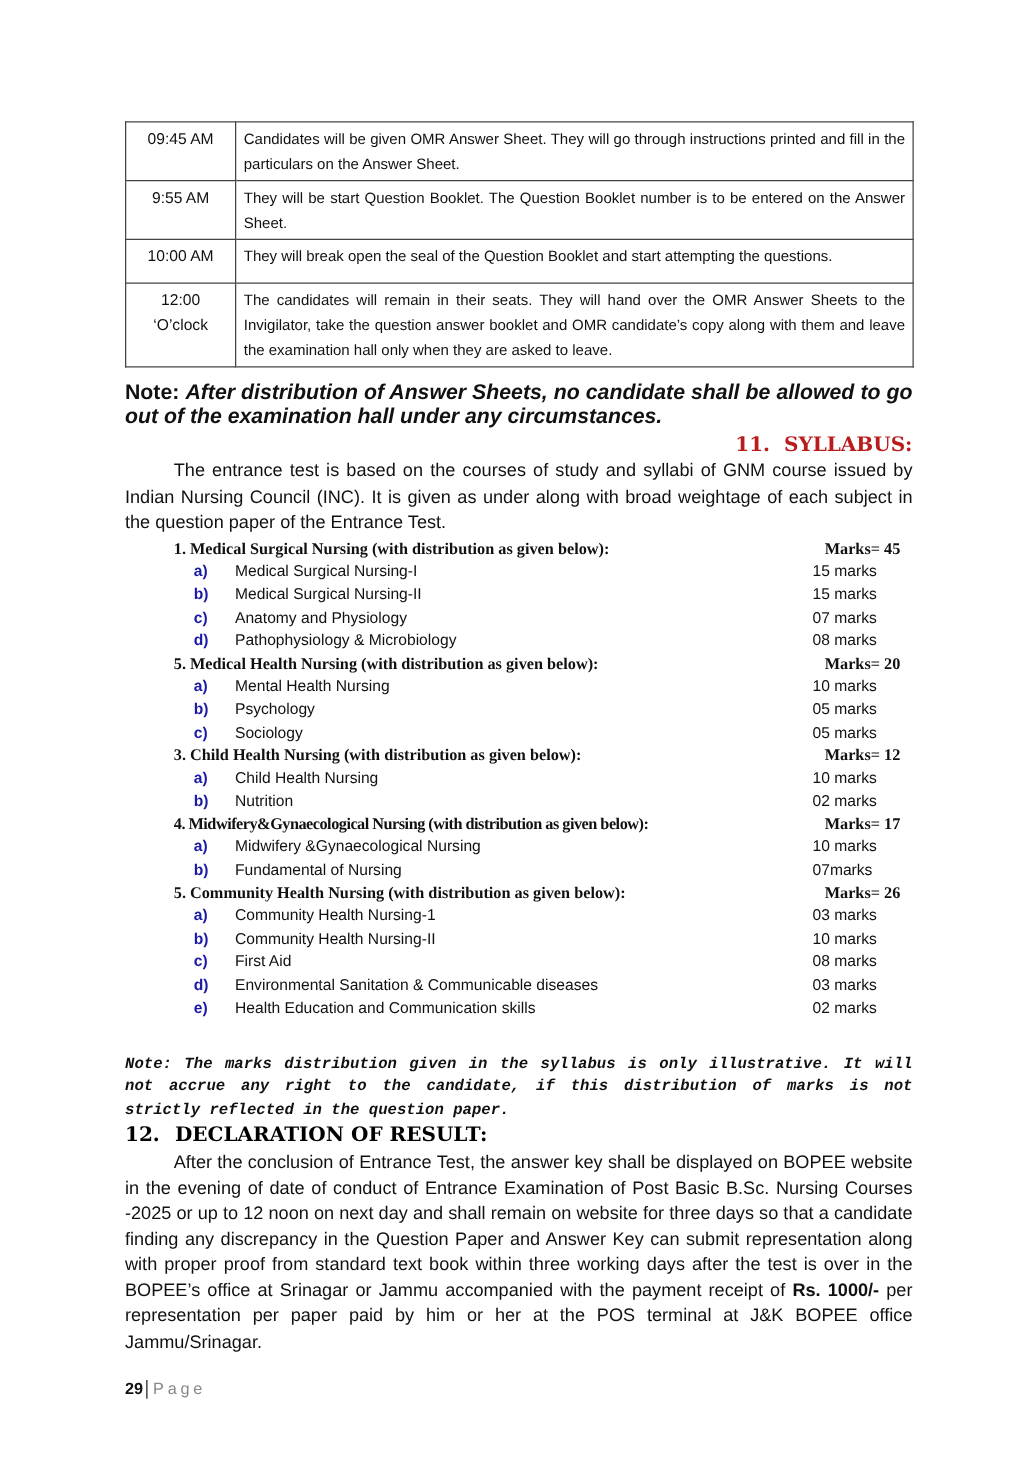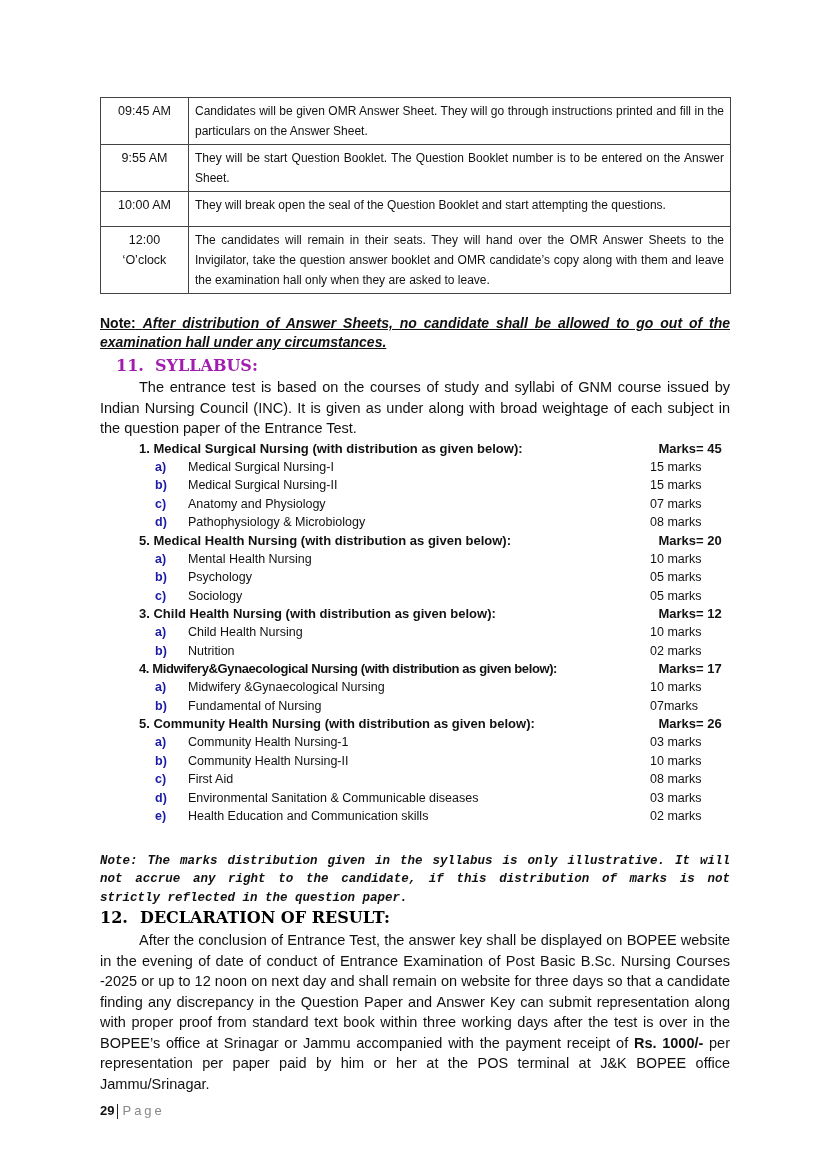--- a/index.html
+++ b/index.html
@@ -5,32 +5,32 @@
   html, body { margin: 0; padding: 0; background: #ffffff; }
   body { width: 827px; height: 1169px; position: relative; overflow: hidden;
          font-family: "Liberation Sans", sans-serif; color: #111; }
   .page { position: absolute; left: 100px; top: 97px; width: 630px; }
 
   table.schedule { border-collapse: collapse; width: 631px; font-size: 12px; }
   table.schedule td { border: 1px solid #444; vertical-align: top; padding: 3px 6px 3px 6px; line-height: 20px; }
   table.schedule td.time { width: 75px; text-align: center; font-weight: normal; font-size: 12.5px; }
   table.schedule td.desc { text-align: justify; }
 
-  .note1 { font-size: 14px; line-height: 19px; margin-top: 20px; text-align: justify; text-decoration: underline; }
+  .note1 { font-size: 17px; line-height: 19px; margin-top: 10px; text-align: justify; }
   .note1 .lbl { font-weight: bold; }
   .note1 .txt { font-weight: bold; font-style: italic; }
 
-  .heading { color: #a21caf; font-family: "DejaVu Serif", serif; font-weight: bold; font-size: 16px; margin: 4px 0 2px 16px; }
+  .heading { color: #b91c1c; font-family: "DejaVu Serif", serif; font-weight: bold; font-size: 16px; margin: 4px 0 2px 4px; text-align: right; }
   .heading .num { display: inline-block; }
 
   .para { font-size: 14.5px; line-height: 20.5px; text-align: justify; }
   .para .indent { display: inline-block; width: 39px; }
 
   .sections { margin-top: 1px; }
-  .sec-head { display: flex; justify-content: space-between; font-family: Liberation Sans, sans-serif; font-weight: bold; font-size: 13px; line-height: 18px; padding-left: 39px; }
+  .sec-head { display: flex; justify-content: space-between; font-family: Liberation Serif, serif; font-weight: bold; font-size: 13px; line-height: 18px; padding-left: 39px; }
   .sec-head .marks { width: 80px; text-align: center; }
   .sub { display: flex; font-size: 12.5px; line-height: 18.5px; padding-left: 55px; }
   .sub .letter { color: #1a1aa6; font-weight: bold; width: 33px; }
   .sub .name { flex: 1; }
   .sub .marks { width: 80px; }
 
   .note2 { font-family: Liberation Mono, monospace; font-weight: bold; font-style: italic; font-size: 12.5px; line-height: 18.5px; text-align: justify; margin-top: 26px; }
   .heading2 { color: #000000; font-family: "DejaVu Serif", serif; font-weight: bold; font-size: 16px; margin: 1px 0 3px 0; }
   .heading2 .num { display: inline-block; width: 40px; }
 

